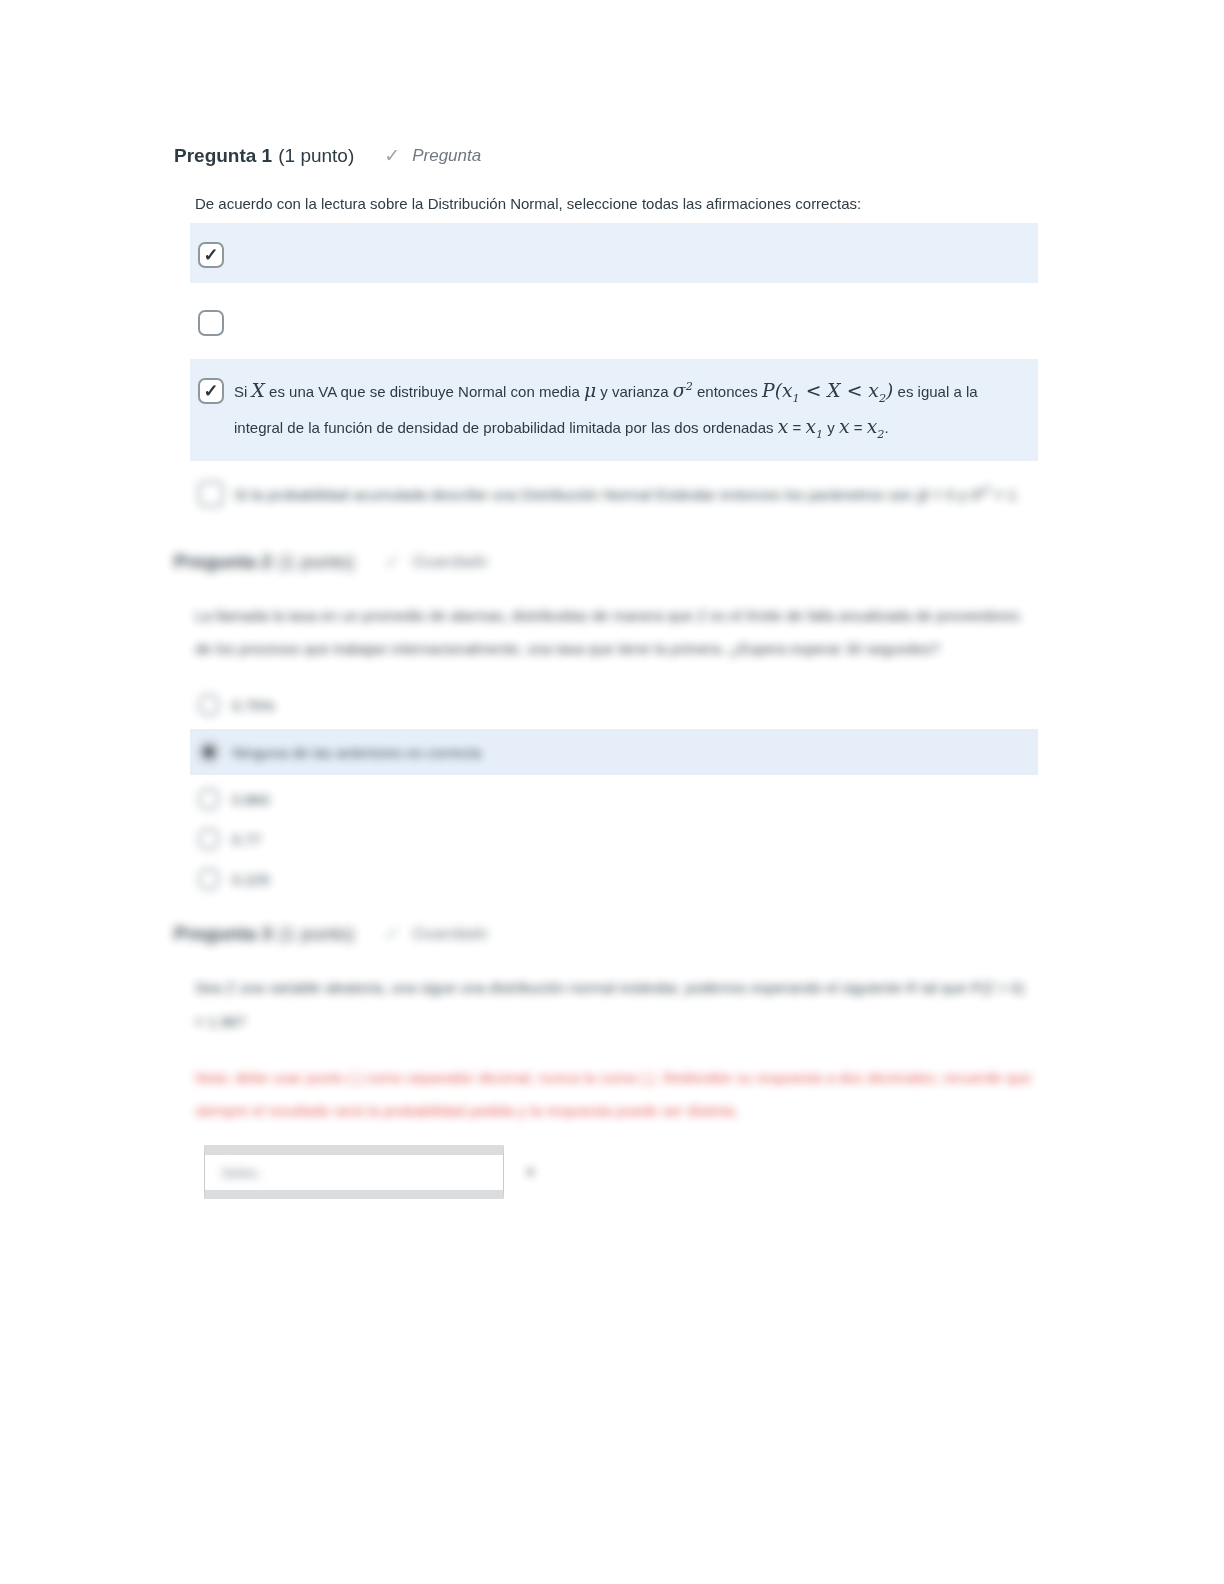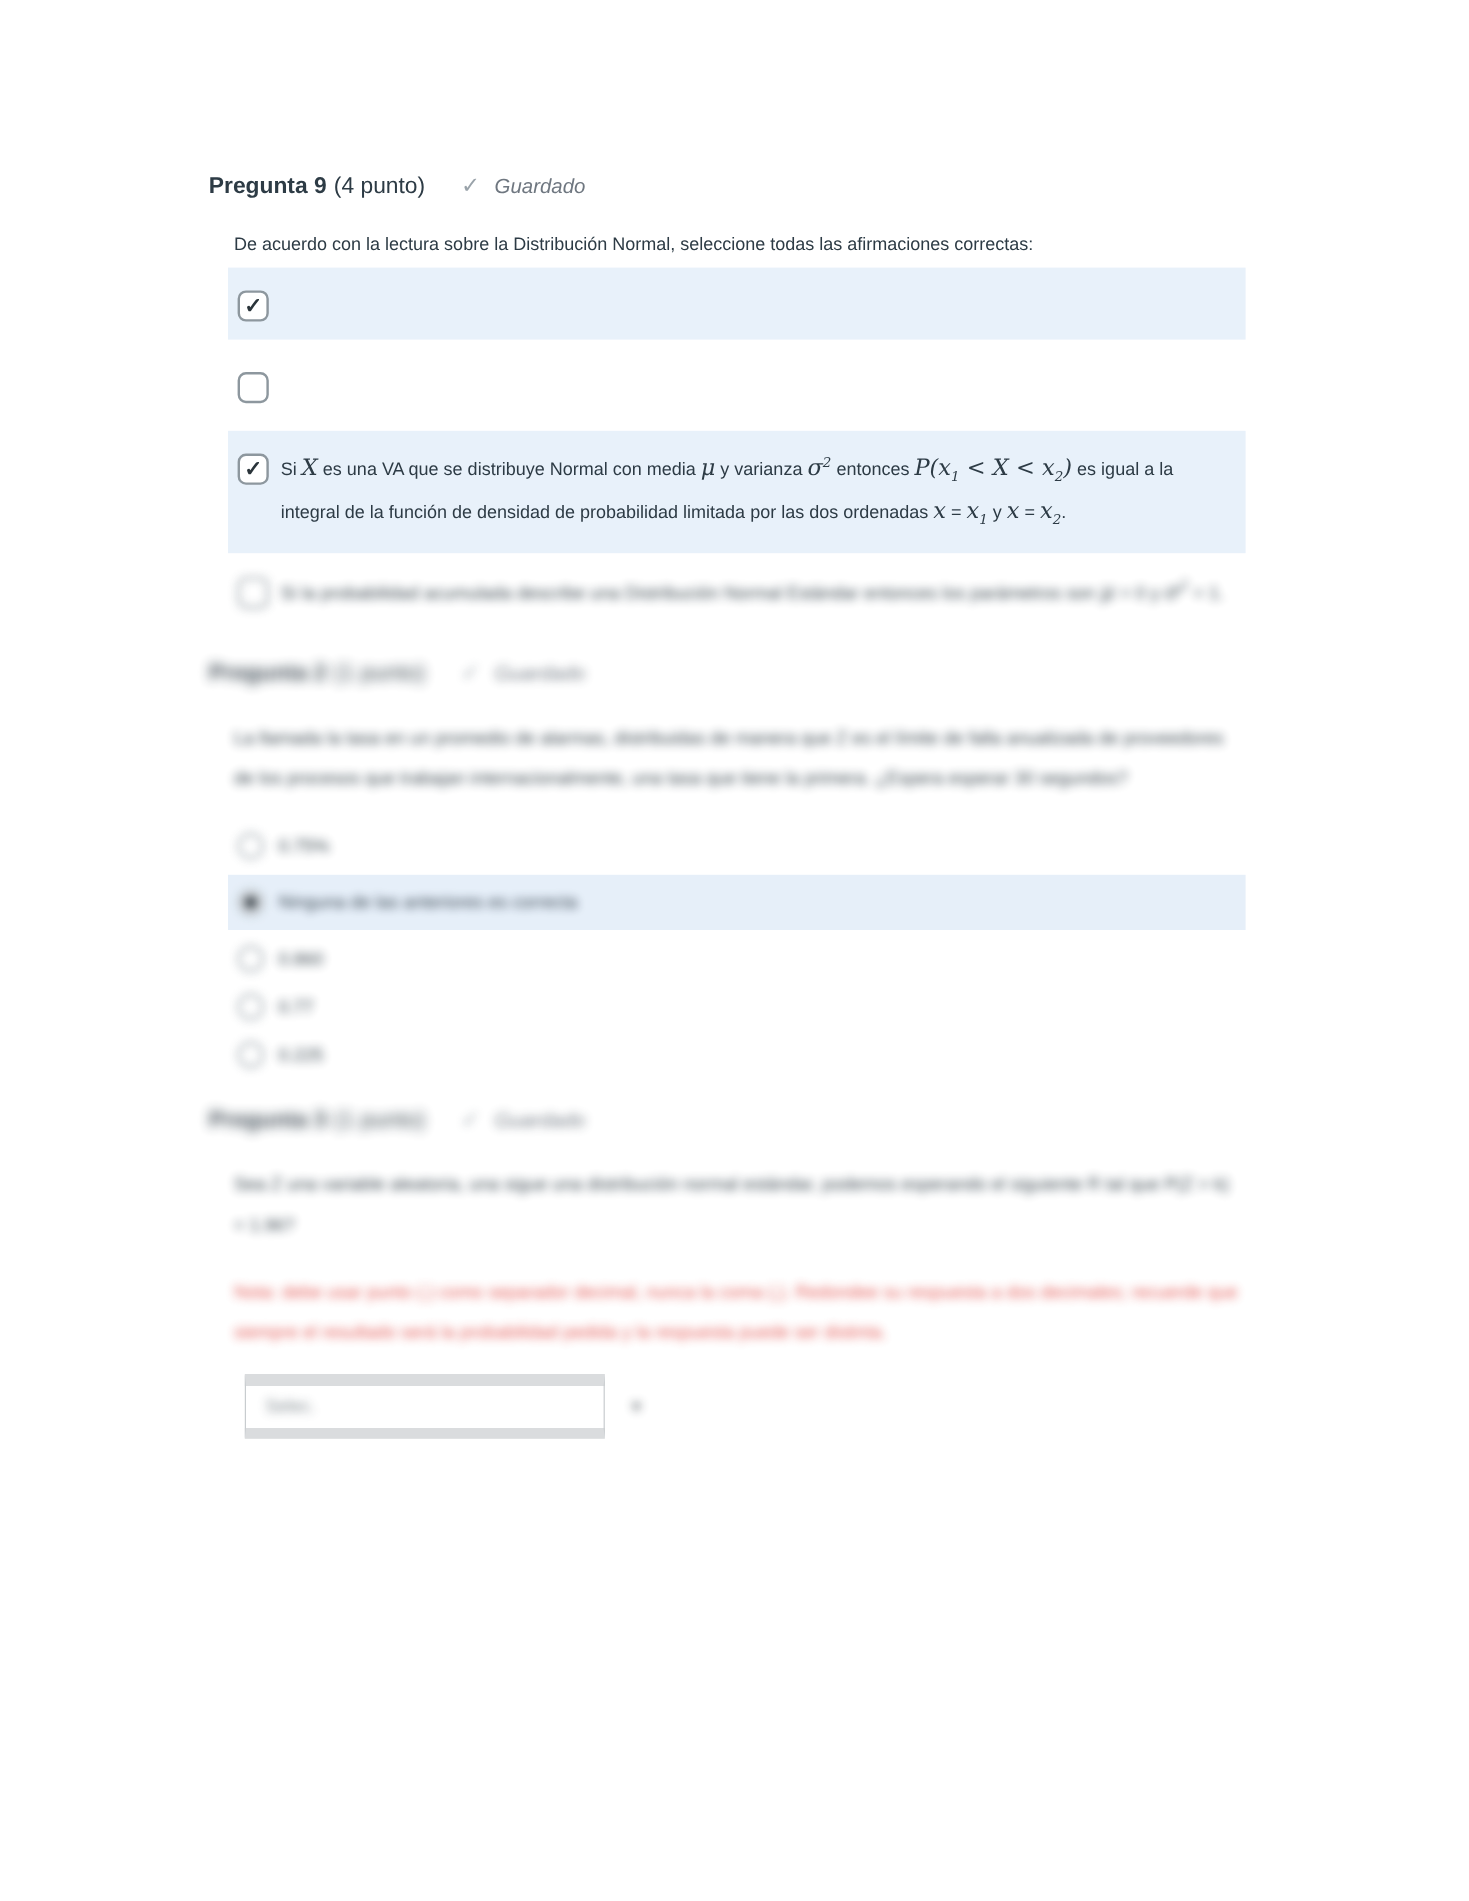--- a/index.html
+++ b/index.html
@@ -63,25 +63,25 @@
   .redacted{filter:blur(4px);opacity:.92;}
   .redacted-strong{filter:blur(5px);opacity:.92;}
 </style>
 </head>
 <body>
 
 <div class="page">
 
   <section>
     <div class="q-header">
-      <span class="q-title">Pregunta 9</span>
-      <span class="q-points">(4 punto)</span>
+      <span class="q-title">Pregunta 1</span>
+      <span class="q-points">(1 punto)</span>
       <span class="q-status">
         <span class="check">✓</span>
-        <span class="label">Guardado</span>
+        <span class="label">Pregunta</span>
       </span>
     </div>
 
     <p class="prompt">De acuerdo con la lectura sobre la Distribución Normal, seleccione todas las afirmaciones correctas:</p>
 
     <div class="options">
 
       <div class="opt hl" role="checkbox" aria-checked="true">
         <span class="cbx">
             <span>✓</span>

